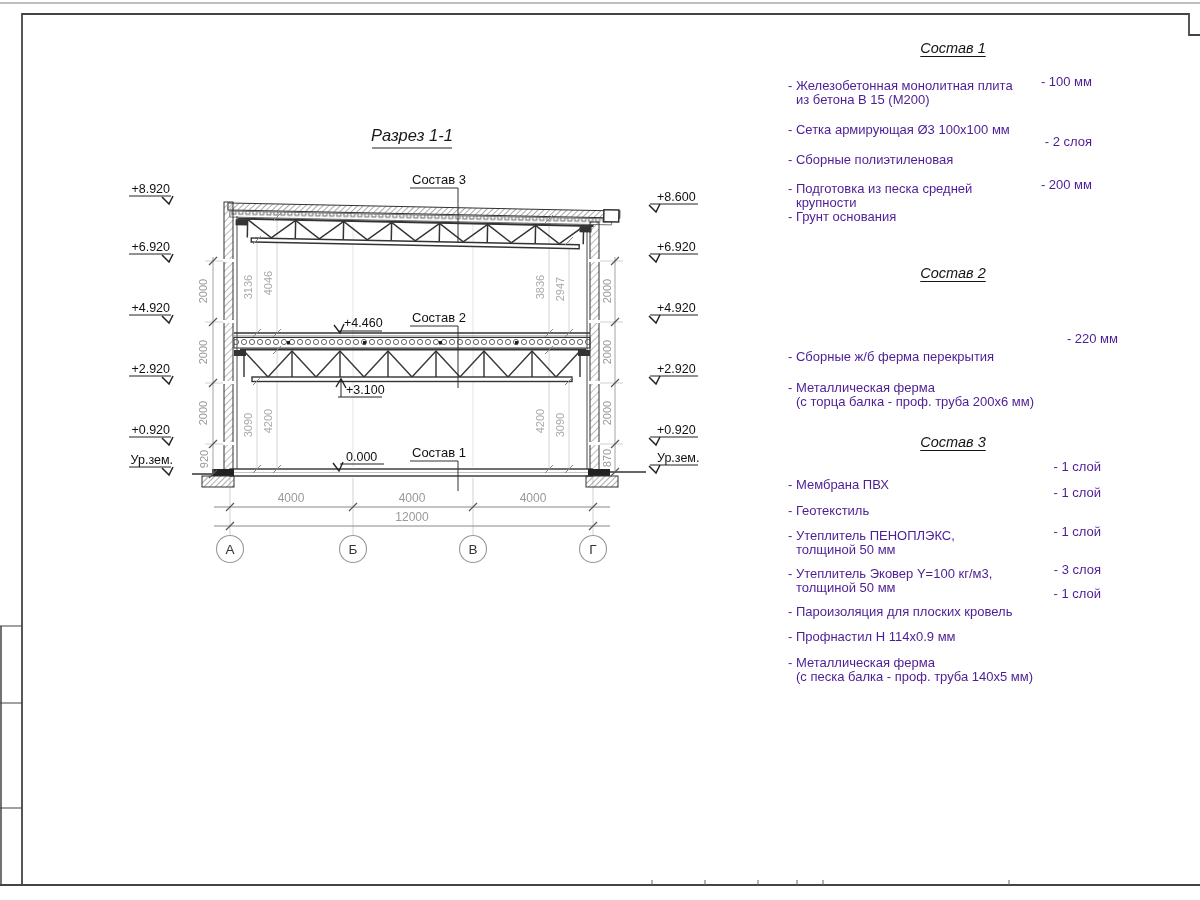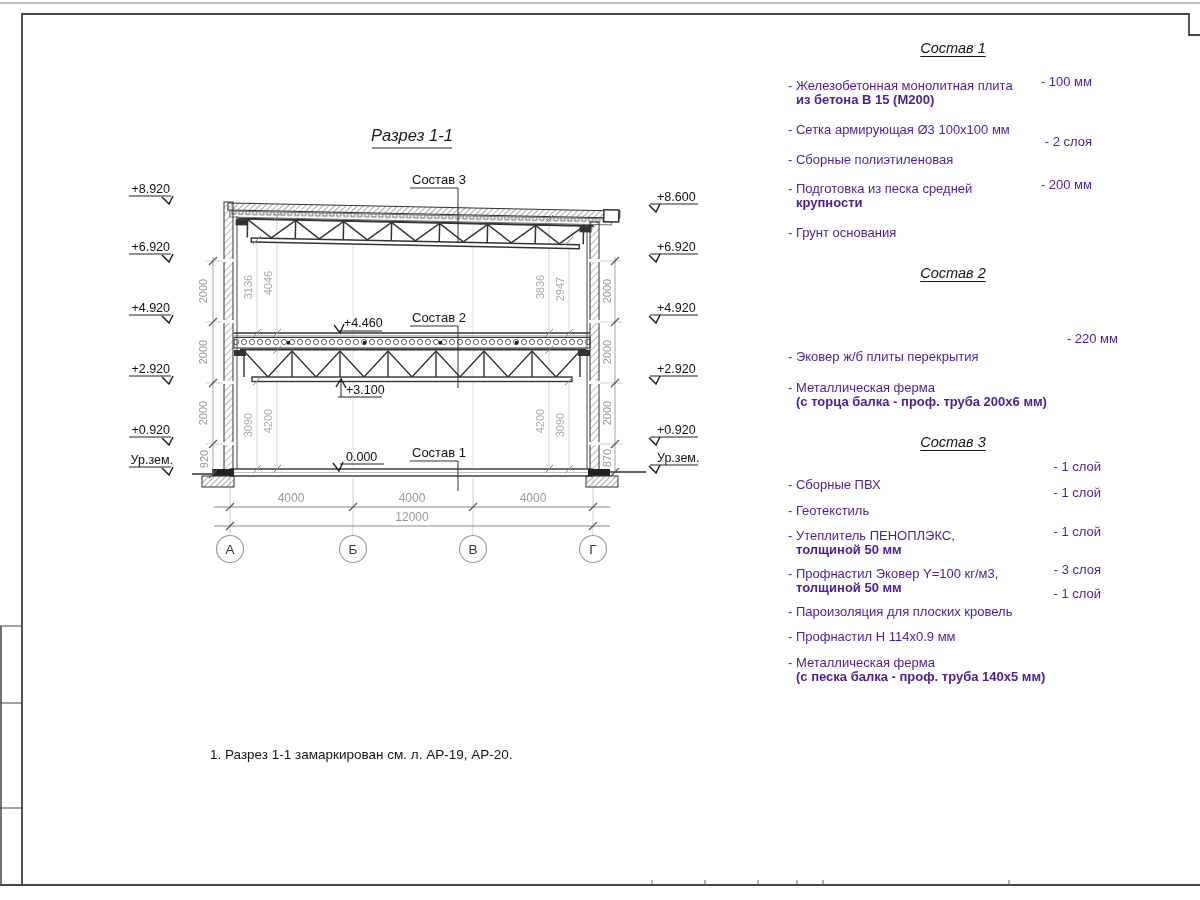--- a/index.html
+++ b/index.html
@@ -5,21 +5,21 @@
   html,body{margin:0;padding:0;background:#fff;}
   body{width:1200px;height:900px;position:relative;overflow:hidden;
        font-family:"Liberation Sans",sans-serif;color:#111;}
   #stage{position:absolute;left:0;top:0;width:1200px;height:900px;}
   svg{position:absolute;left:0;top:0;}
   svg text{font-family:"Liberation Sans",sans-serif;}
   .right-panel{position:absolute;left:788px;top:0;width:332px;height:900px;}
   .panel-title{position:absolute;left:0;width:330px;text-align:center;
     font-style:italic;font-size:14.5px;text-decoration:underline;text-underline-offset:3px;color:#141414;}
   .item{position:absolute;left:0;font-size:13px;line-height:14px;color:#4c1d95;}
-  .item .l2{padding-left:8px;font-weight:bold;}
+  .item .l2{padding-left:8px;}
   .item .val{position:absolute;right:0;bottom:18px;white-space:nowrap;}
   .note{position:absolute;left:210px;top:747px;font-size:13.5px;color:#141414;}
 </style>
 </head>
 <body>
 
 <div id="stage">
 
 <svg width="1200" height="900" viewBox="0 0 1200 900">
   <defs>
@@ -256,63 +256,63 @@
         </div>
     <span class="val">-  2 слоя</span>
   </div>
   <div class="item" style="top:182px;width:304px">
     <div>
           <div>- Подготовка из песка средней</div>
          <div class="l2">крупности</div>
         </div>
     <span class="val">- 200 мм</span>
   </div>
-  <div class="item" style="top:226px;width:304px">
+  <div class="item" style="top:210px;width:304px">
     <div>
           <div>- Грунт основания</div>
         </div>
   </div>
 
   <div class="panel-title" style="top:265px">Состав 2</div>
   <div class="item" style="top:350px;width:330px">
     <div>
-          <div>- Эковер ж/б плиты перекрытия</div>
+          <div>- Сборные ж/б ферма перекрытия</div>
         </div>
     <span class="val">- 220 мм</span>
   </div>
   <div class="item" style="top:381px;width:330px">
     <div>
           <div>- Металлическая ферма</div>
          <div class="l2">(с торца балка - проф. труба 200х6 мм)</div>
         </div>
   </div>
 
   <div class="panel-title" style="top:434px">Состав 3</div>
   <div class="item" style="top:478px;width:313px">
     <div>
-          <div>- Сборные ПВХ</div>
+          <div>- Мембрана ПВХ</div>
         </div>
     <span class="val">- 1 слой</span>
   </div>
   <div class="item" style="top:504px;width:313px">
     <div>
           <div>- Геотекстиль</div>
         </div>
     <span class="val">- 1 слой</span>
   </div>
   <div class="item" style="top:529px;width:313px">
     <div>
           <div>- Утеплитель ПЕНОПЛЭКС,</div>
          <div class="l2">толщиной 50 мм</div>
         </div>
     <span class="val">- 1 слой</span>
   </div>
   <div class="item" style="top:567px;width:313px">
     <div>
-          <div>- Профнастил Эковер Y=100 кг/м3,</div>
+          <div>- Утеплитель Эковер Y=100 кг/м3,</div>
          <div class="l2">толщиной 50 мм</div>
         </div>
     <span class="val">- 3 слоя</span>
   </div>
   <div class="item" style="top:605px;width:313px">
     <div>
           <div>- Пароизоляция для плоских кровель</div>
         </div>
     <span class="val">- 1 слой</span>
   </div>
@@ -322,15 +322,14 @@
         </div>
   </div>
   <div class="item" style="top:656px;width:313px">
     <div>
           <div>- Металлическая ферма</div>
          <div class="l2">(с песка балка - проф. труба 140х5 мм)</div>
         </div>
   </div>
 </div>
 
-<div class="note">1. Разрез 1-1 замаркирован см. л. АР-19, АР-20.</div>
 
 </div>
 
 </body></html>

